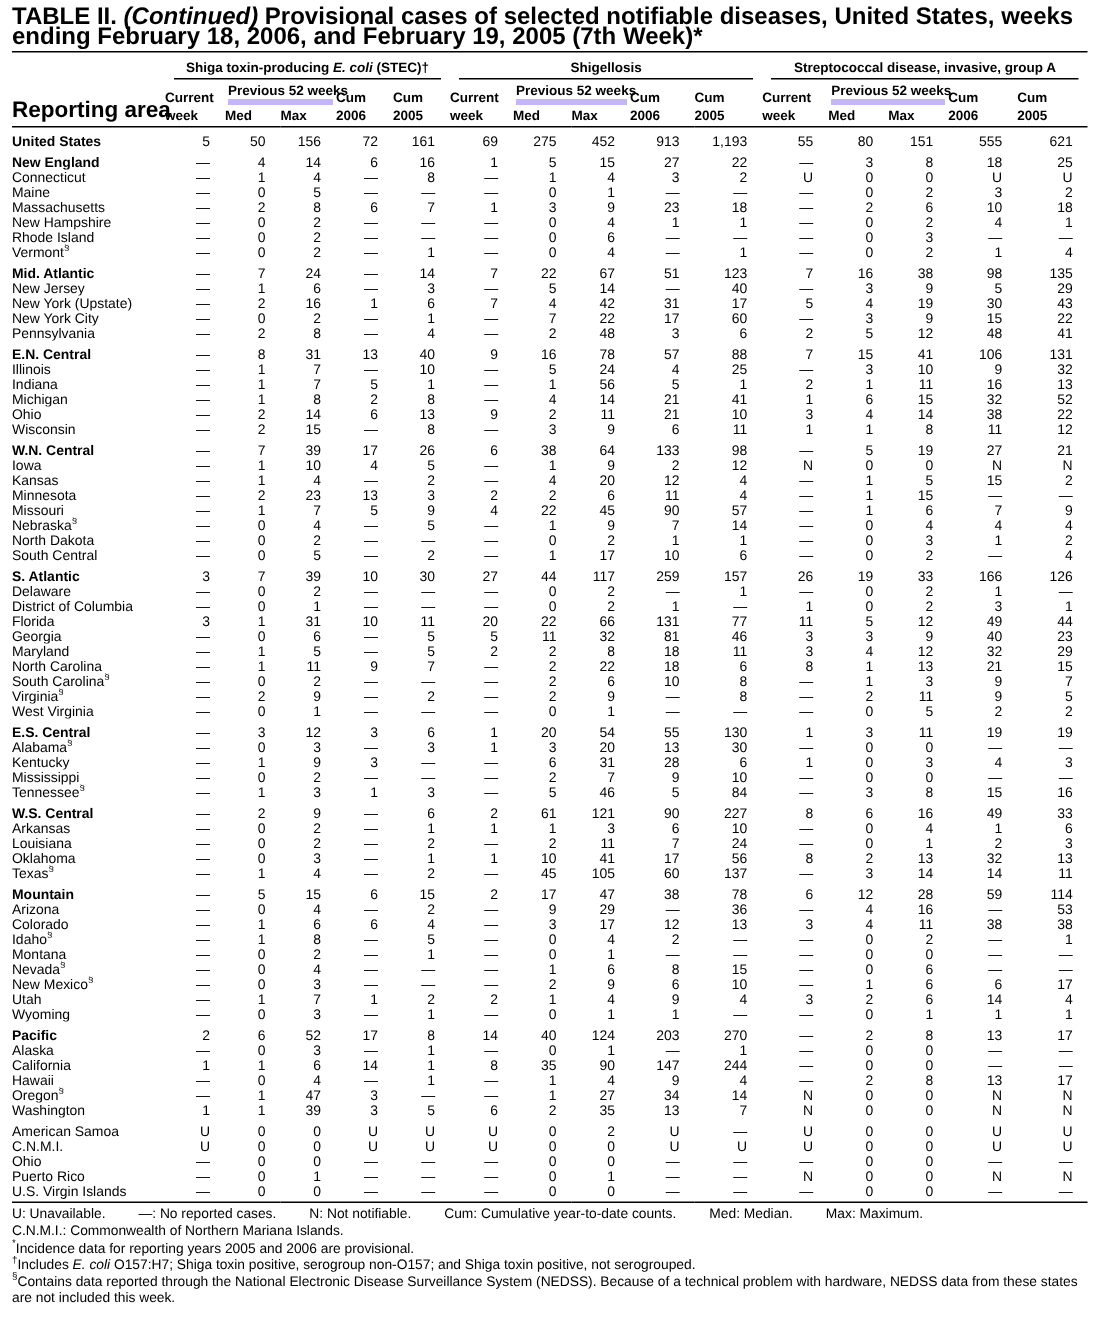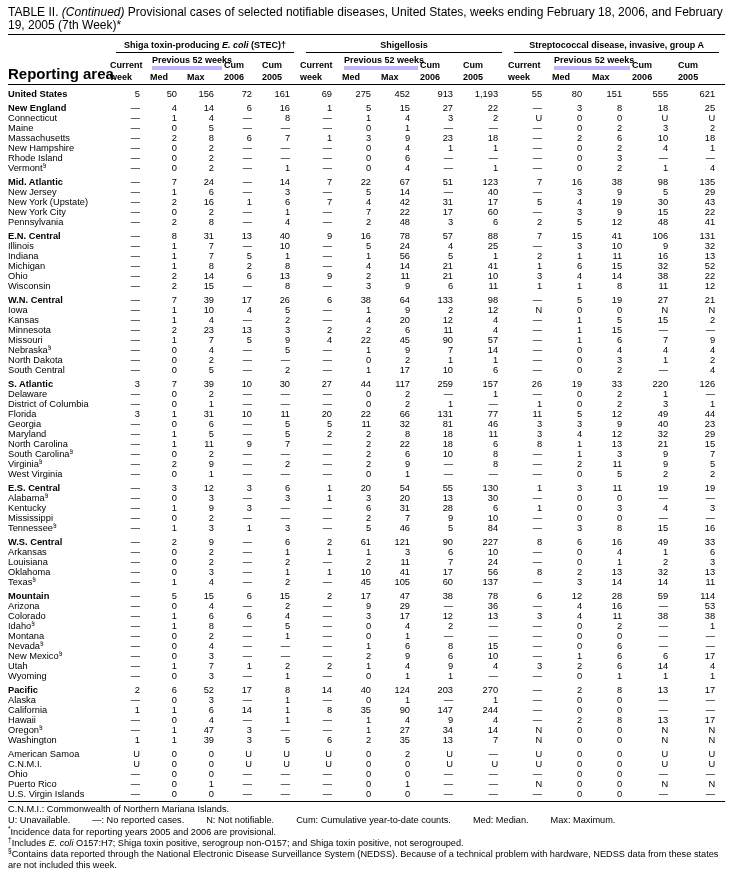--- a/index.html
+++ b/index.html
@@ -3,21 +3,21 @@
 <meta charset="utf-8">
 <style>
   html,body { margin:0; padding:0; background:#fff; }
   body {
     width:733px; height:880px; overflow:hidden;
     font-family:"Liberation Sans", sans-serif; color:#000;
     -webkit-font-smoothing:antialiased;
   }
   .page { padding:6px 8px 0 8px; }
   .title {
-    font-size:12px; font-weight:normal; line-height:12.5px;
+    font-size:16px; font-weight:bold; line-height:12.5px;
     border-bottom:1.5px solid #000; padding-bottom:3px;
   }
   .title i { font-style:italic; }
   table {
     border-collapse:collapse; table-layout:fixed;
     width:717px; margin-top:3px;
   }
   th { font-weight:bold; font-size:9px; padding:0; vertical-align:bottom; white-space:nowrap; }
   th.grp { padding:2px 6px 0 6px; }
   .grp-rule {
@@ -619,21 +619,21 @@
           <td>10</td>
           <td>30</td>
           <td>27</td>
           <td>44</td>
           <td>117</td>
           <td>259</td>
           <td>157</td>
           <td>26</td>
           <td>19</td>
           <td>33</td>
-          <td>220</td>
+          <td>166</td>
           <td>126</td>
         </tr>
         <tr>
           <td class="area">Delaware</td>
           <td>—</td>
           <td>0</td>
           <td>2</td>
           <td>—</td>
           <td>—</td>
           <td>—</td>
@@ -1328,20 +1328,20 @@
           <td>—</td>
           <td>0</td>
           <td>0</td>
           <td>—</td>
           <td>—</td>
         </tr>
       </tbody>
   </table>
 
   <div class="footnotes">
+    <div class="fn legend" id="legend"><span class="lg">U: Unavailable.</span><span class="lg">—: No reported cases.</span><span class="lg">N: Not notifiable.</span><span class="lg">Cum: Cumulative year-to-date counts.</span><span class="lg">Med: Median.</span><span class="lg">Max: Maximum.</span></div>
     <div class="fn">C.N.M.I.: Commonwealth of Northern Mariana Islands.</div>
-    <div class="fn legend" id="legend"><span class="lg">U: Unavailable.</span><span class="lg">—: No reported cases.</span><span class="lg">N: Not notifiable.</span><span class="lg">Cum: Cumulative year-to-date counts.</span><span class="lg">Med: Median.</span><span class="lg">Max: Maximum.</span></div>
     <div class="fn"><sup>*</sup><span>Incidence data for reporting years 2005 and 2006 are provisional.</span><i></i><span></span></div>
     <div class="fn"><sup>†</sup><span>Includes </span><i>E. coli</i><span> O157:H7; Shiga toxin positive, serogroup non-O157; and Shiga toxin positive, not serogrouped.</span></div>
     <div class="fn"><sup>§</sup><span>Contains data reported through the National Electronic Disease Surveillance System (NEDSS). Because of a technical problem with hardware, NEDSS data from these states are not included this week.</span><i></i><span></span></div>
   </div>
 
 </div>
 
 </body></html>

